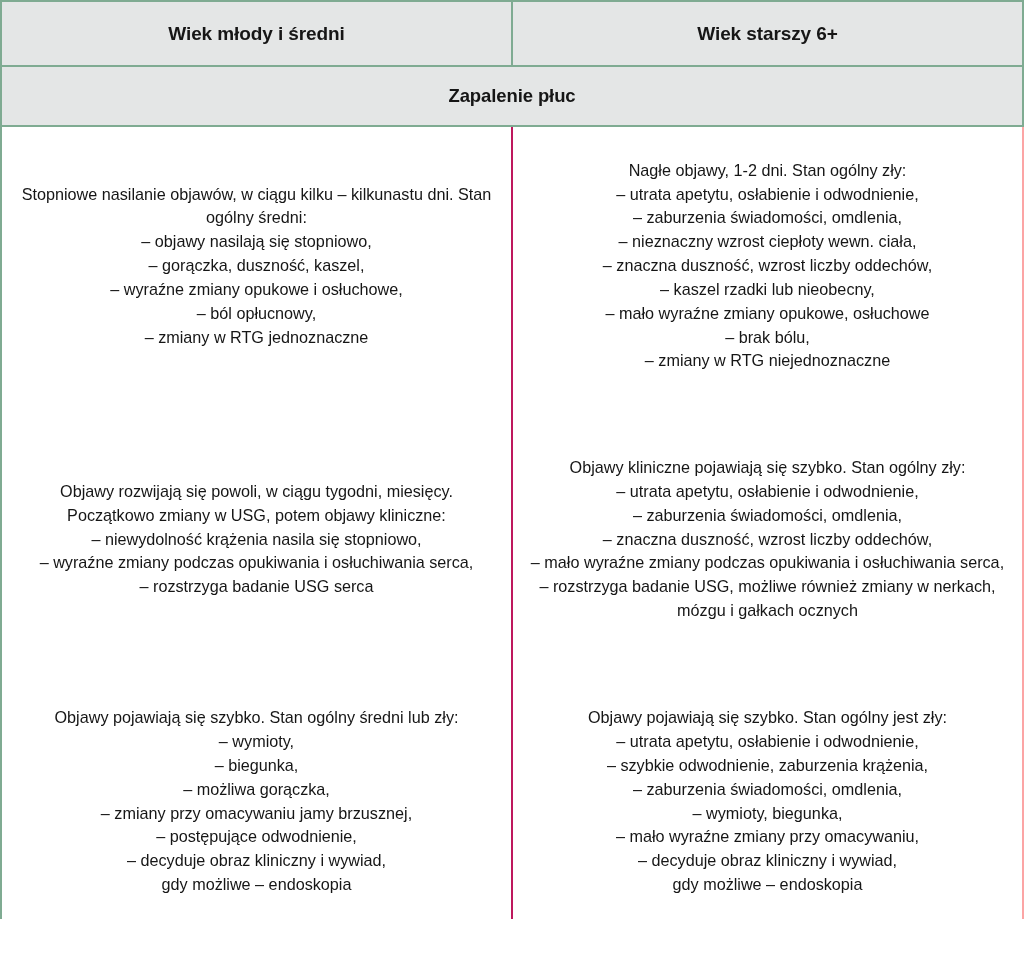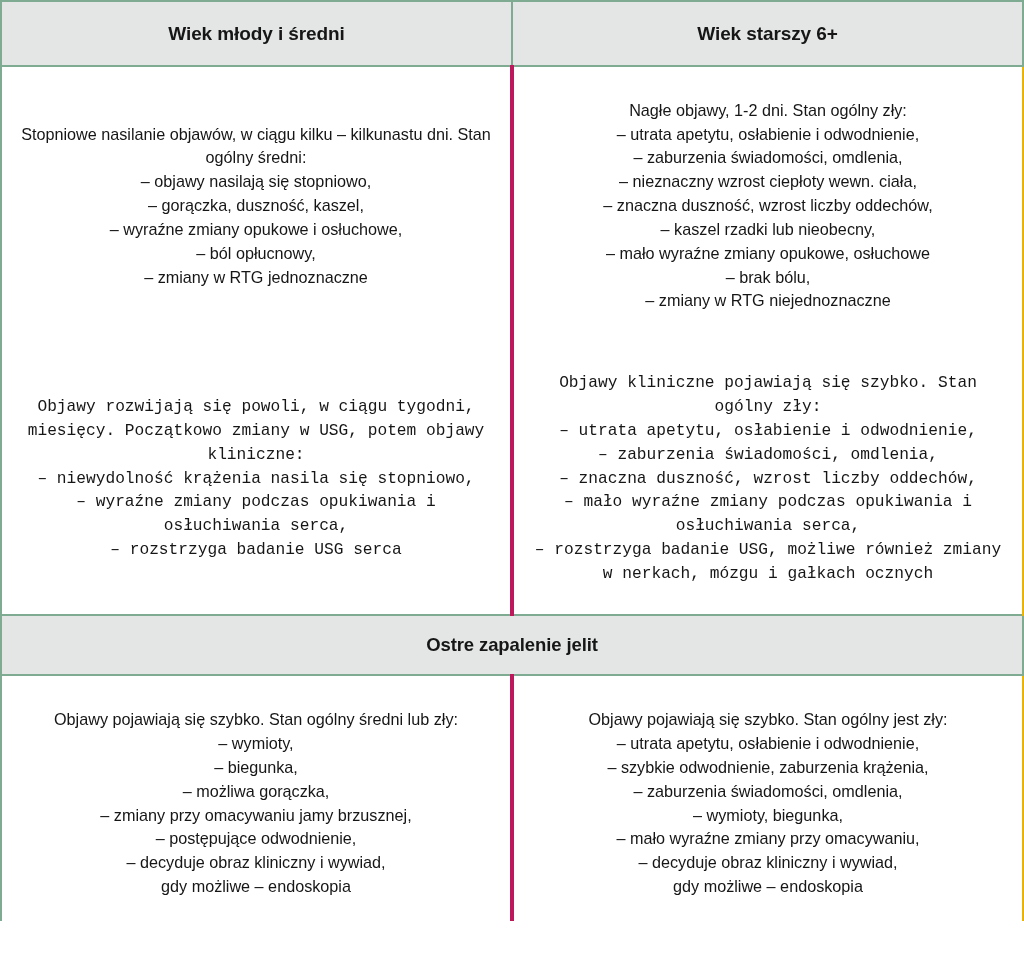--- a/index.html
+++ b/index.html
@@ -56,58 +56,61 @@
     font-size: 18.5px;
     font-weight: bold;
     letter-spacing: -0.1px;
     padding: 0 10px;
   }
 
   
   tr.content-row > td {
     background: #ffffff;
     border-left: 2px solid #7fab92;
-    border-right: 2px solid #eab308;
+    border-right: 2px solid #fca5a5;
     border-top: none;
     border-bottom: none;
     vertical-align: middle;
     text-align: center;
     font-size: 16.2px;
     line-height: 1.47;
     padding: 14px 14px;
     white-space: pre-line;
   }
   tr.content-row > td.cell-left {
-    border-right: 4px solid #be185d;
+    border-right: 2px solid #be185d;
   }
   tr.content-row > td.cell-right {
     border-left: none;
   }
 
   
   tr.row-pneumonia > td { height: 250px; }
-  tr.row-cardiomyopathy > td { height: 241px; font-family: Liberation Mono, monospace; }
+  tr.row-cardiomyopathy > td { height: 241px; }
   tr.row-enteritis > td { height: 227px; padding-bottom: 4px; }
 
   
   tr.row-enteritis > td { border-bottom: none; }
 </style>
 </head>
 <body>
 
 <div class="table-wrap">
   <table class="comparison-table">
     <thead>
       <tr class="column-header-row">
         <th>Wiek młody i średni</th>
         <th>Wiek starszy 6+</th>
       </tr>
     </thead>
     <tbody>
 
+      <tr class="section-header-row">
+        <th colspan="2">Zapalenie płuc</th>
+      </tr>
       <tr class="content-row row-pneumonia">
         <td class="cell-left">Stopniowe nasilanie objawów, w ciągu kilku – kilkunastu dni. Stan ogólny średni:
 – objawy nasilają się stopniowo,
 – gorączka, duszność, kaszel,
 – wyraźne zmiany opukowe i osłuchowe,
 – ból opłucnowy,
 – zmiany w RTG jednoznaczne</td>
         <td class="cell-right">Nagłe objawy, 1-2 dni. Stan ogólny zły:
 – utrata apetytu, osłabienie i odwodnienie,
 – zaburzenia świadomości, omdlenia,
@@ -125,23 +128,20 @@
 – wyraźne zmiany podczas opukiwania i osłuchiwania serca,
 – rozstrzyga badanie USG serca</td>
         <td class="cell-right">Objawy kliniczne pojawiają się szybko. Stan ogólny zły:
 – utrata apetytu, osłabienie i odwodnienie,
 – zaburzenia świadomości, omdlenia,
 – znaczna duszność, wzrost liczby oddechów,
 – mało wyraźne zmiany podczas opukiwania i osłuchiwania serca,
 – rozstrzyga badanie USG, możliwe również zmiany w nerkach, mózgu i gałkach ocznych</td>
       </tr>
 
-      <tr class="section-header-row">
-        <th colspan="2">Ostre zapalenie jelit</th>
-      </tr>
       <tr class="content-row row-enteritis">
         <td class="cell-left">Objawy pojawiają się szybko. Stan ogólny średni lub zły:
 – wymioty,
 – biegunka,
 – możliwa gorączka,
 – zmiany przy omacywaniu jamy brzusznej,
 – postępujące odwodnienie,
 – decyduje obraz kliniczny i wywiad,
 gdy możliwe – endoskopia</td>
         <td class="cell-right">Objawy pojawiają się szybko. Stan ogólny jest zły:

